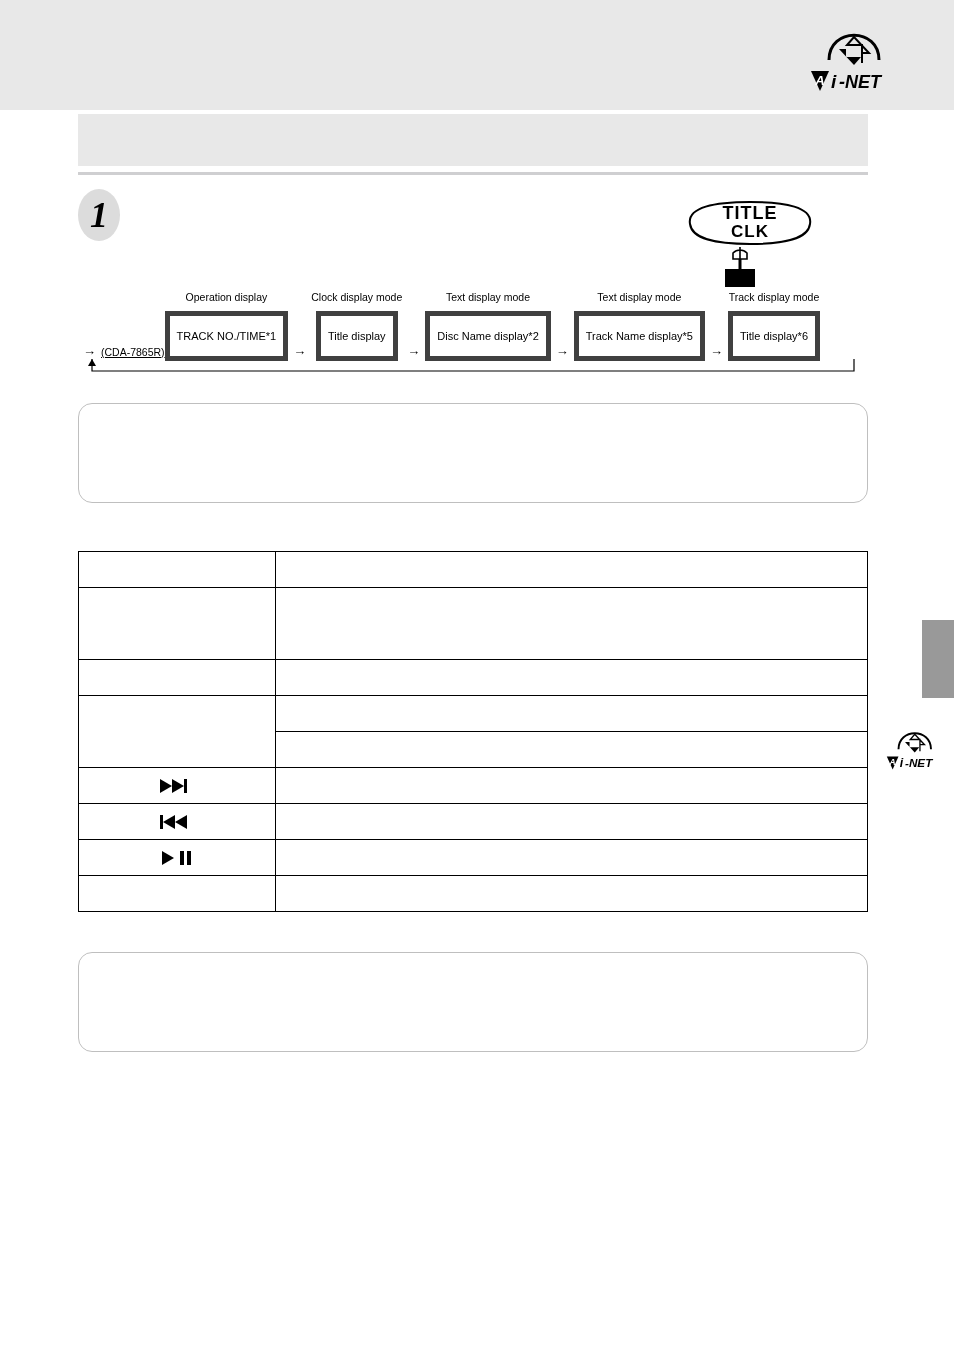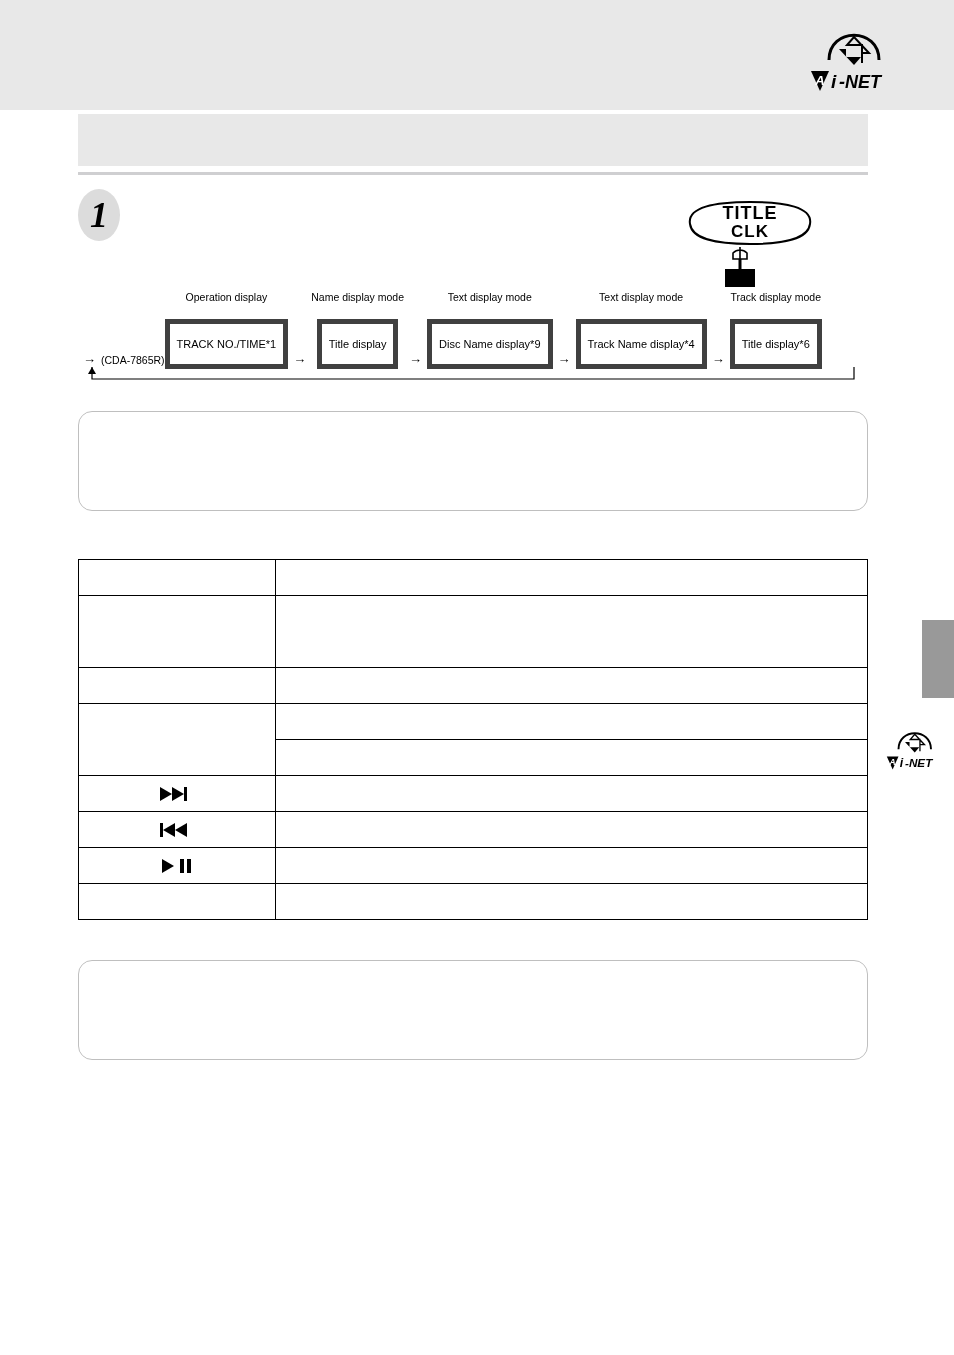--- a/index.html
+++ b/index.html
@@ -77,21 +77,21 @@
     margin-top: 16px;
   }
   .flow {
     display: flex;
     align-items: flex-end;
     gap: 0;
     font-size: 11px;
     margin-top: 6px;
     white-space: nowrap;
   }
-  .flow-col { display: flex; flex-direction: column; align-items: center; gap: 16px; }
+  .flow-col { display: flex; flex-direction: column; align-items: center; gap: 8px; }
   .flow-label { font-size: 10.5px; }
   .flow-box {
     border: 5px solid #404040;
     padding: 14px 7px;
     font-size: 11px;
     line-height: 1.1;
     text-align: center;
   }
   .flow-arrow {
     padding: 0 5px 3px 5px;
@@ -184,43 +184,43 @@
           <line x1="55" y1="60" x2="55" y2="70" stroke="#000" stroke-width="3"></line>
           <rect x="40" y="70" width="30" height="18" fill="#000"></rect>
         </svg>
       </div>
     </div>
   </div>
 
   <div>
     <div class="flow">
       <span class="flow-arrow">→</span>
-      <span class="flow-label" style="padding-bottom:3px;">(CDA-7865R)</span>
+      <span class="flow-label" style="padding-bottom:3px;text-decoration:underline;">(CDA-7865R)</span>
 
       <div class="flow-col">
         <span class="flow-label">Operation display</span>
         <span class="flow-box">TRACK NO./TIME*1</span>
       </div>
       <span class="flow-arrow">→</span>
 
       <div class="flow-col">
-        <span class="flow-label">Name display mode</span>
+        <span class="flow-label">Clock display mode</span>
         <span class="flow-box">Title display</span>
       </div>
       <span class="flow-arrow">→</span>
 
       <div class="flow-col">
         <span class="flow-label">Text display mode</span>
-        <span class="flow-box">Disc Name display*9</span>
+        <span class="flow-box">Disc Name display*2</span>
       </div>
       <span class="flow-arrow">→</span>
 
       <div class="flow-col">
         <span class="flow-label">Text display mode</span>
-        <span class="flow-box">Track Name display*4</span>
+        <span class="flow-box">Track Name display*5</span>
       </div>
       <span class="flow-arrow">→</span>
 
       <div class="flow-col">
         <span class="flow-label">Track display mode</span>
         <span class="flow-box">Title display*6</span>
       </div>
       <span class="flow-arrow" style="visibility:hidden;">→</span>
     </div>
     <div class="return-arrow">

